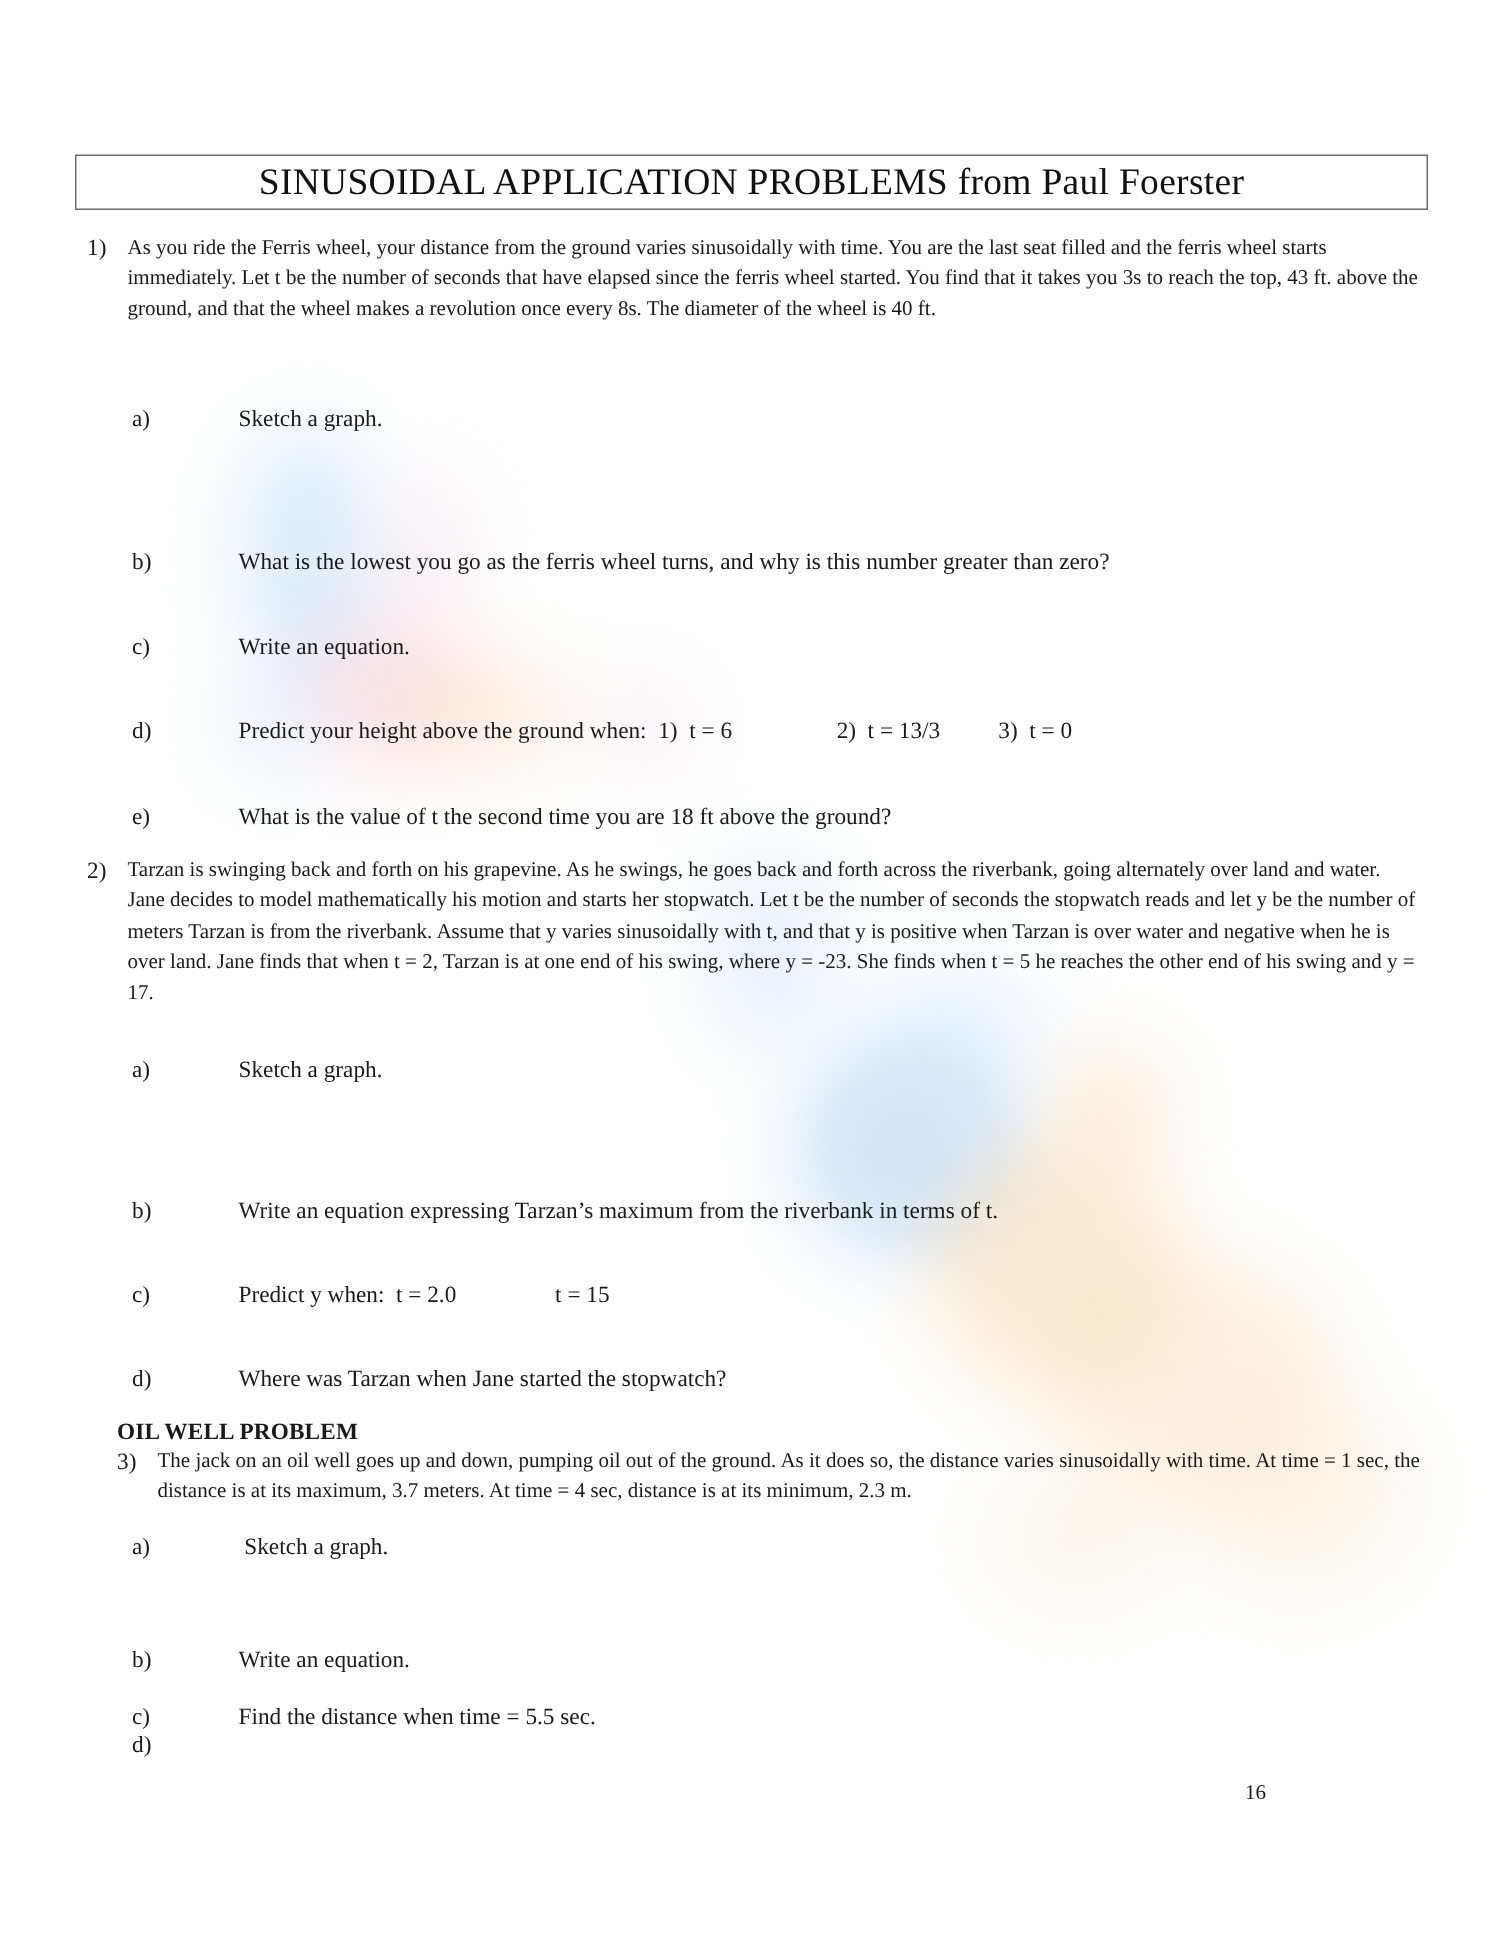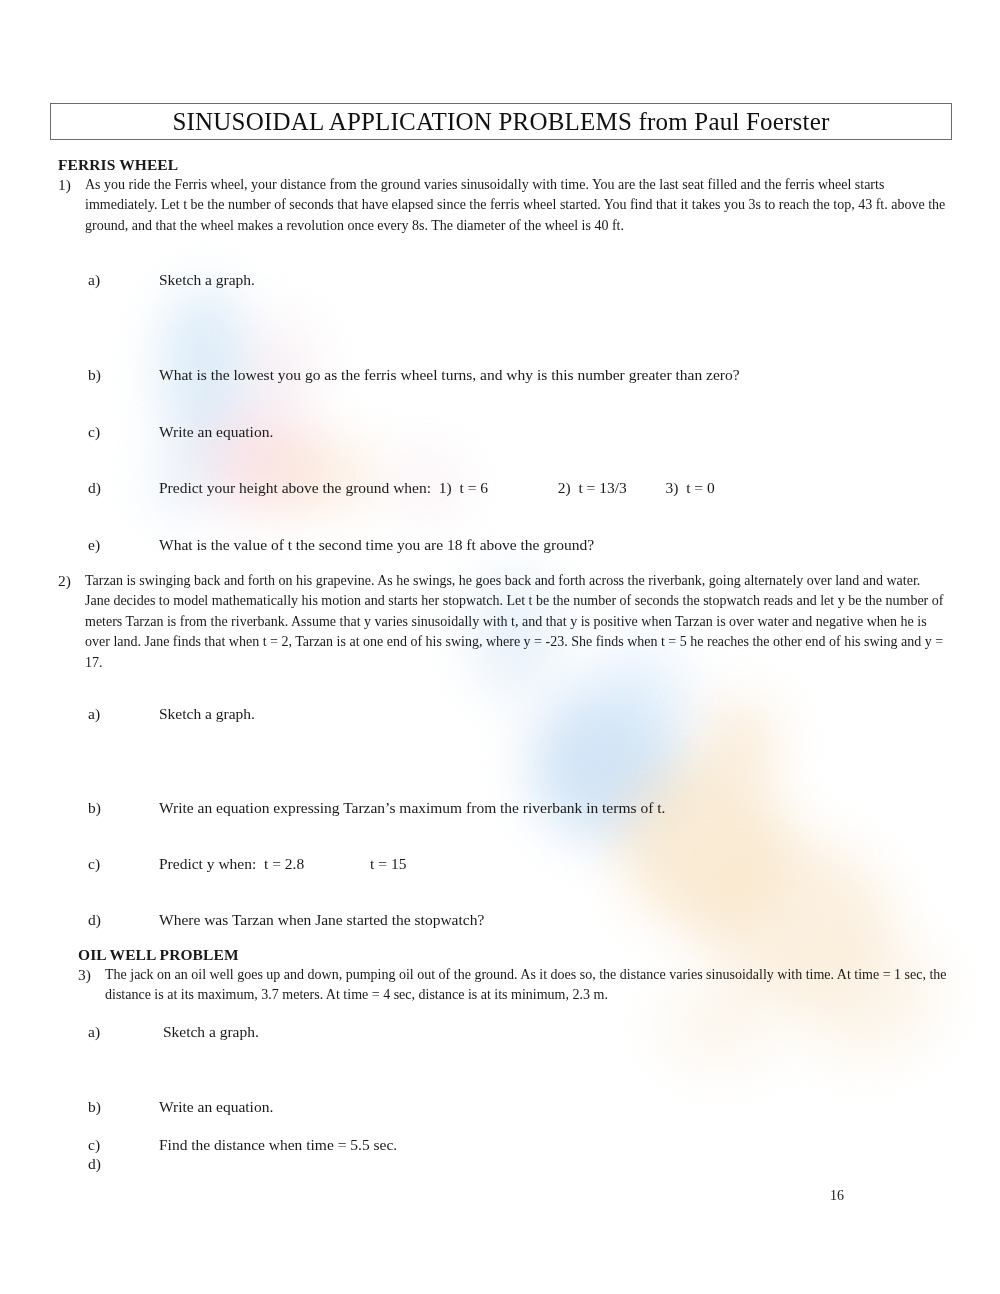--- a/index.html
+++ b/index.html
@@ -144,21 +144,20 @@
     <div class="blob b14"></div>
 </div>
 
 <div id="page">
 
   <div class="title-box">
     <div class="title-text">SINUSOIDAL APPLICATION PROBLEMS from Paul Foerster</div>
   </div>
 
   <div class="section" style="top:156px;">
-    <div class="section-head">FERRIS WHEEL</div>
     <div class="problem">
       <div class="problem-num">1)</div>
       <div class="problem-body">As you ride the Ferris wheel, your distance from the ground varies sinusoidally with time.  You are the last seat filled and the ferris wheel starts immediately.  Let t be the number of seconds that have elapsed since the ferris wheel started.  You find that it takes you 3s to reach the top, 43 ft. above the ground, and that the wheel makes a revolution once every 8s.  The diameter of the wheel is 40 ft.</div>
     </div>
   </div>
   <div class="sub" style="top:270px;">
     <span class="sub-letter">a)</span>
     <span class="sub-text">Sketch a graph.</span>
   </div>
   <div class="sub" style="top:365px;">
@@ -187,21 +186,21 @@
   <div class="sub" style="top:704px;">
     <span class="sub-letter">a)</span>
     <span class="sub-text">Sketch a graph.</span>
   </div>
   <div class="sub" style="top:798px;">
     <span class="sub-letter">b)</span>
     <span class="sub-text">Write an equation expressing Tarzan’s maximum from the riverbank in terms of t.</span>
   </div>
   <div class="sub" style="top:854px;">
     <span class="sub-letter">c)</span>
-    <span class="sub-text">Predict y when:  t = 2.8                 t = 15</span>
+    <span class="sub-text">Predict y when:  t = 2.0                 t = 15</span>
   </div>
   <div class="sub" style="top:910px;">
     <span class="sub-letter">d)</span>
     <span class="sub-text">Where was Tarzan when Jane started the stopwatch?</span>
   </div>
 
   <div class="section" style="top:946px;margin-left:20px;">
     <div class="section-head">OIL WELL PROBLEM</div>
     <div class="problem">
       <div class="problem-num">3)</div>

